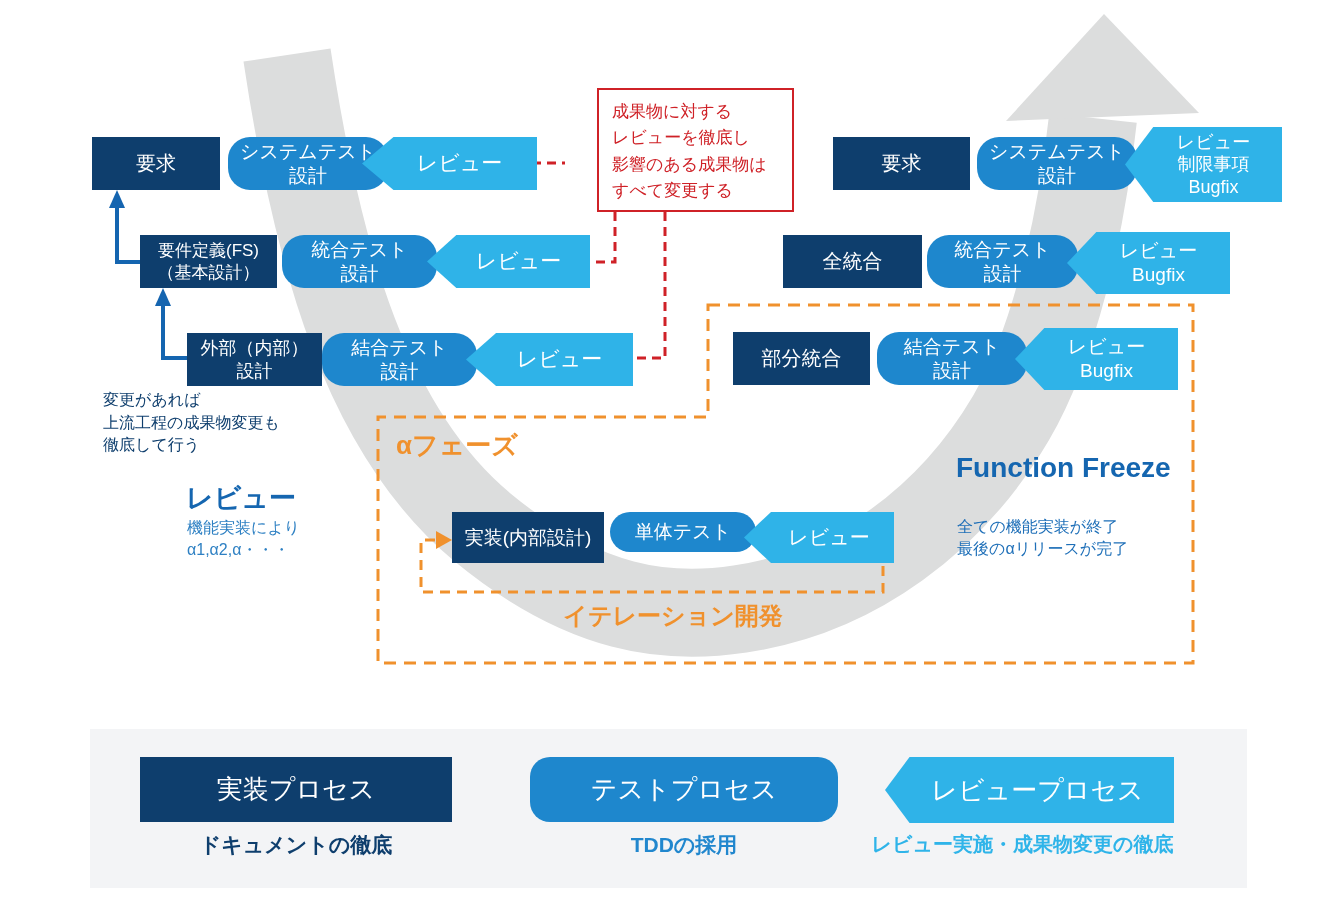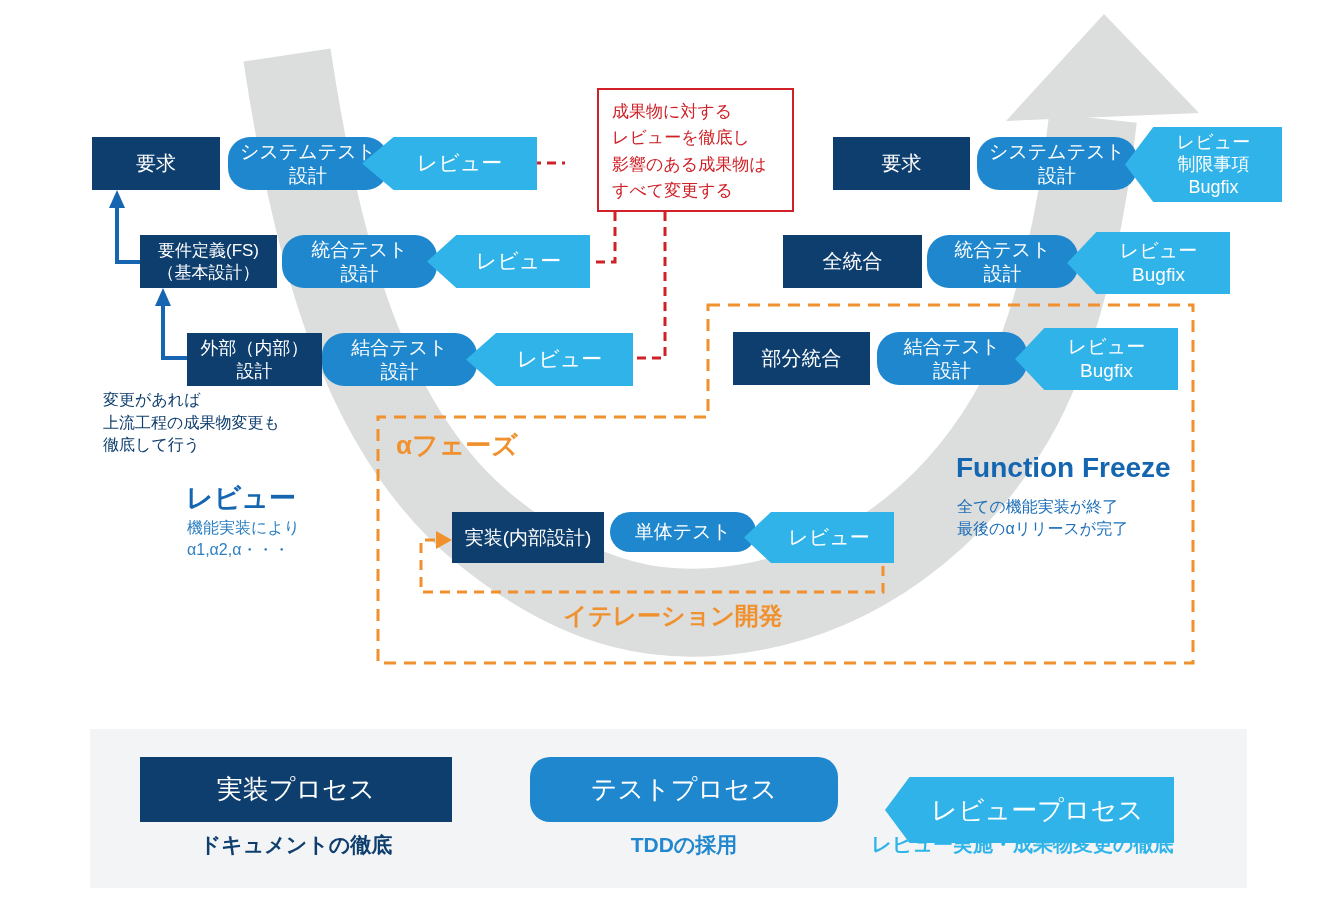--- a/index.html
+++ b/index.html
@@ -9,21 +9,21 @@
   }
   .layer{position:absolute;left:0;top:0;width:1336px;height:918px;z-index:0;}
   .node{
     position:absolute;z-index:2;display:flex;align-items:center;justify-content:center;
     text-align:center;color:#ffffff;white-space:pre-line;line-height:1.25;
   }
   .navy{background:#0e3e6d;}
   .blue{background:#1e87cd;border-radius:22px;}
   .lblue{background:#2fb3e8;}
   .pent{clip-path:polygon(0% 50%, 18% 0%, 100% 0%, 100% 100%, 18% 100%);padding-left:20px;}
-  .pent-legend{clip-path:polygon(0% 50%, 8.5% 0%, 100% 0%, 100% 100%, 8.5% 100%);padding-left:16px;margin-top:20px;}
+  .pent-legend{clip-path:polygon(0% 50%, 8.5% 0%, 100% 0%, 100% 100%, 8.5% 100%);padding-left:16px;}
   .note-red{
     position:absolute;z-index:3;background:#ffffff;border:2px solid #cf2127;color:#cf2127;
     font-size:17px;line-height:1.55;padding:9px 13px;white-space:pre-line;box-sizing:border-box;margin-left:32px;
   }
   .lbl{position:absolute;z-index:2;white-space:pre-line;}
   .orange-t{color:#f0912d;font-weight:bold;}
   .legend-panel{position:absolute;z-index:1;background:#f3f4f6;}
   .caption{position:absolute;z-index:2;text-align:center;font-weight:bold;white-space:pre-line;}
 </style>
 </head>
@@ -105,21 +105,21 @@
 すべて変更する</div>
 
   <div class="lbl" style="left:103px;top:389px;font-size:16px;line-height:1.42;color:#0e3e6d">変更があれば
 上流工程の成果物変更も
 徹底して行う</div>
   <div class="lbl orange-t" style="left:396px;top:428px;font-size:26px">αフェーズ</div>
   <div class="lbl" style="left:186px;top:480px;font-size:27px;font-weight:bold;color:#1566b0">レビュー</div>
   <div class="lbl" style="left:187px;top:517px;font-size:16px;line-height:1.4;color:#2e80c3">機能実装により
 α1,α2,α・・・</div>
   <div class="lbl" style="left:956px;top:452px;font-size:28px;font-weight:bold;color:#1566b0">Function Freeze</div>
-  <div class="lbl" style="left:957px;top:496px;font-size:16px;line-height:1.35;color:#1e6fb8">全ての機能実装が終了
+  <div class="lbl" style="left:957px;top:516px;font-size:16px;line-height:1.35;color:#1e6fb8">全ての機能実装が終了
 最後のαリリースが完了</div>
   <div class="lbl orange-t" style="left:513px;top:600px;width:320px;font-size:24px;text-align:center">イテレーション開発</div>
 
   <div class="legend-panel" style="left:90px;top:729px;width:1157px;height:159px"></div>
   <div class="node navy" style="left:140px;top:757px;width:312px;height:65px;font-size:26px">実装プロセス</div>
   <div class="caption" style="left:140px;top:831px;width:312px;font-size:21px;color:#0e3e6d">ドキュメントの徹底</div>
   <div class="node blue" style="left:530px;top:757px;width:308px;height:65px;font-size:26px;border-radius:20px">テストプロセス</div>
   <div class="caption" style="left:530px;top:831px;width:308px;font-size:21px;color:#2187ce">TDDの採用</div>
   <div class="node lblue pent-legend" style="left:885px;top:757px;width:273px;height:66px;font-size:26px">レビュープロセス</div>
   <div class="caption" style="left:855px;top:831px;width:335px;font-size:20px;color:#2fb4e9">レビュー実施・成果物変更の徹底</div>

